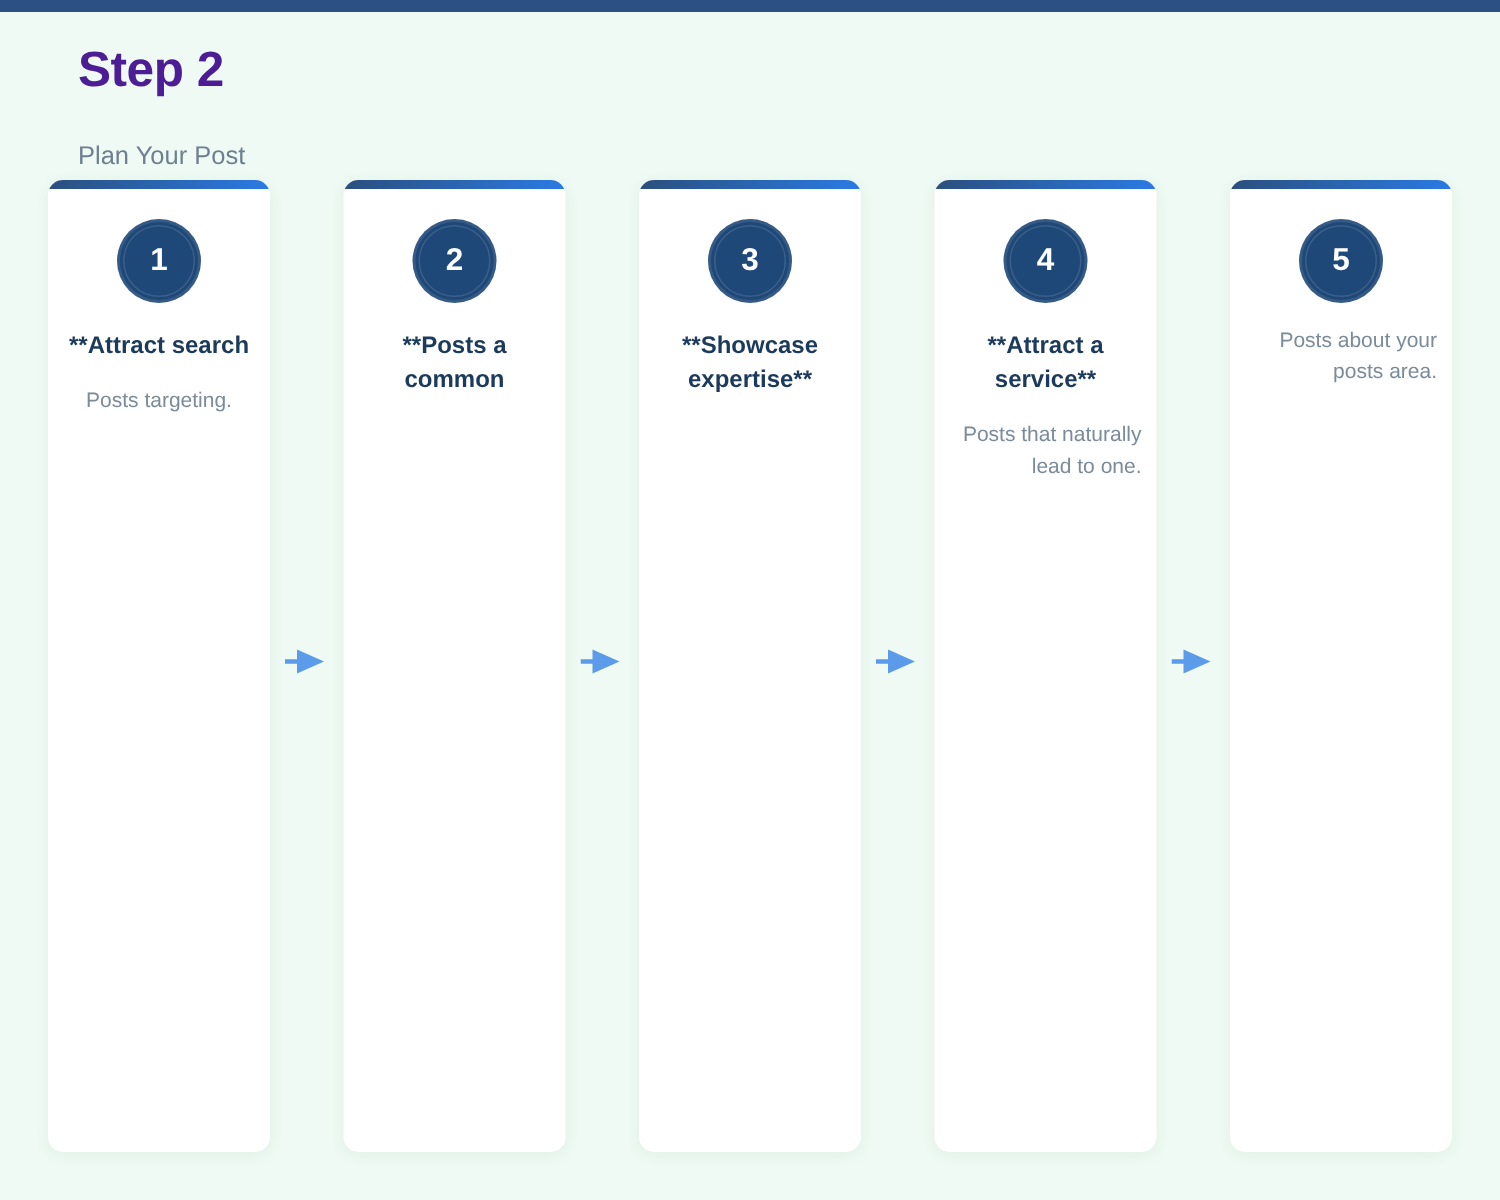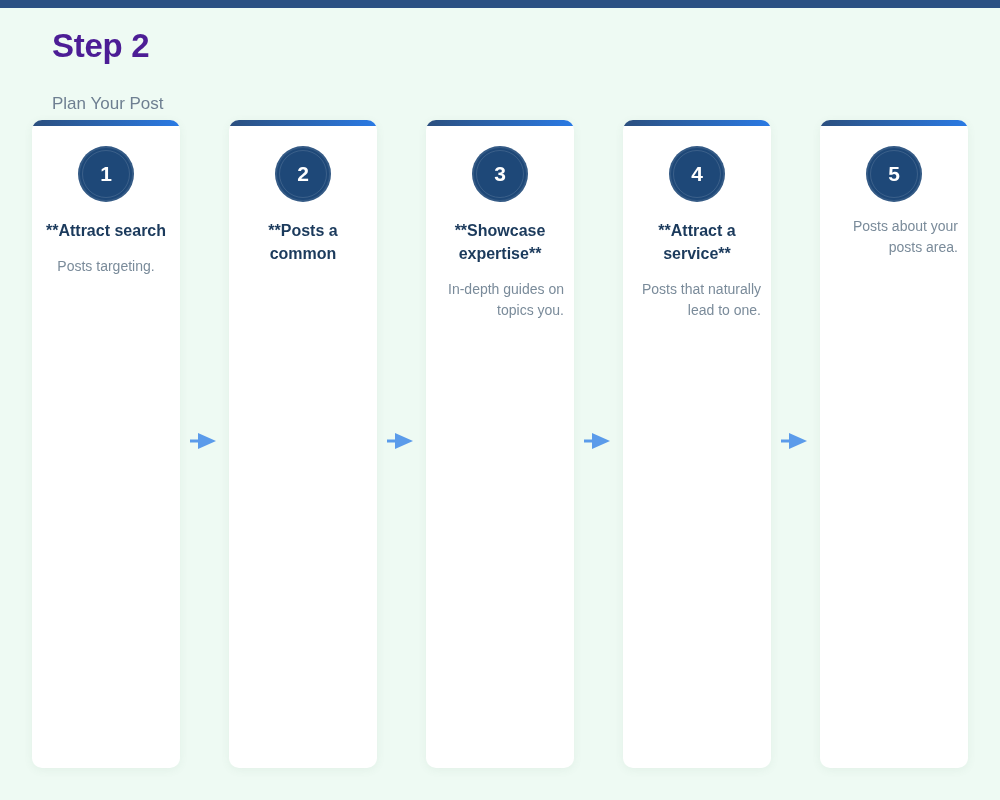--- a/index.html
+++ b/index.html
@@ -156,21 +156,20 @@
     <svg width="30" height="22" viewBox="0 0 30 22">
       <rect x="0" y="9.5" width="16" height="3" fill="#5b9bea"></rect>
       <polygon points="8,3 26,11 8,19" fill="#5b9bea"></polygon>
     </svg>
   </div>
 
   <div class="card">
     <div class="card-topbar"></div>
     <div class="card-num">3</div>
     <div class="card-title">**Showcase expertise**</div>
-    <div class="card-desc">In-depth guides on topics you.</div>
   </div>
 
   <div class="arrow">
     <svg width="30" height="22" viewBox="0 0 30 22">
       <rect x="0" y="9.5" width="16" height="3" fill="#5b9bea"></rect>
       <polygon points="8,3 26,11 8,19" fill="#5b9bea"></polygon>
     </svg>
   </div>
 
   <div class="card">

